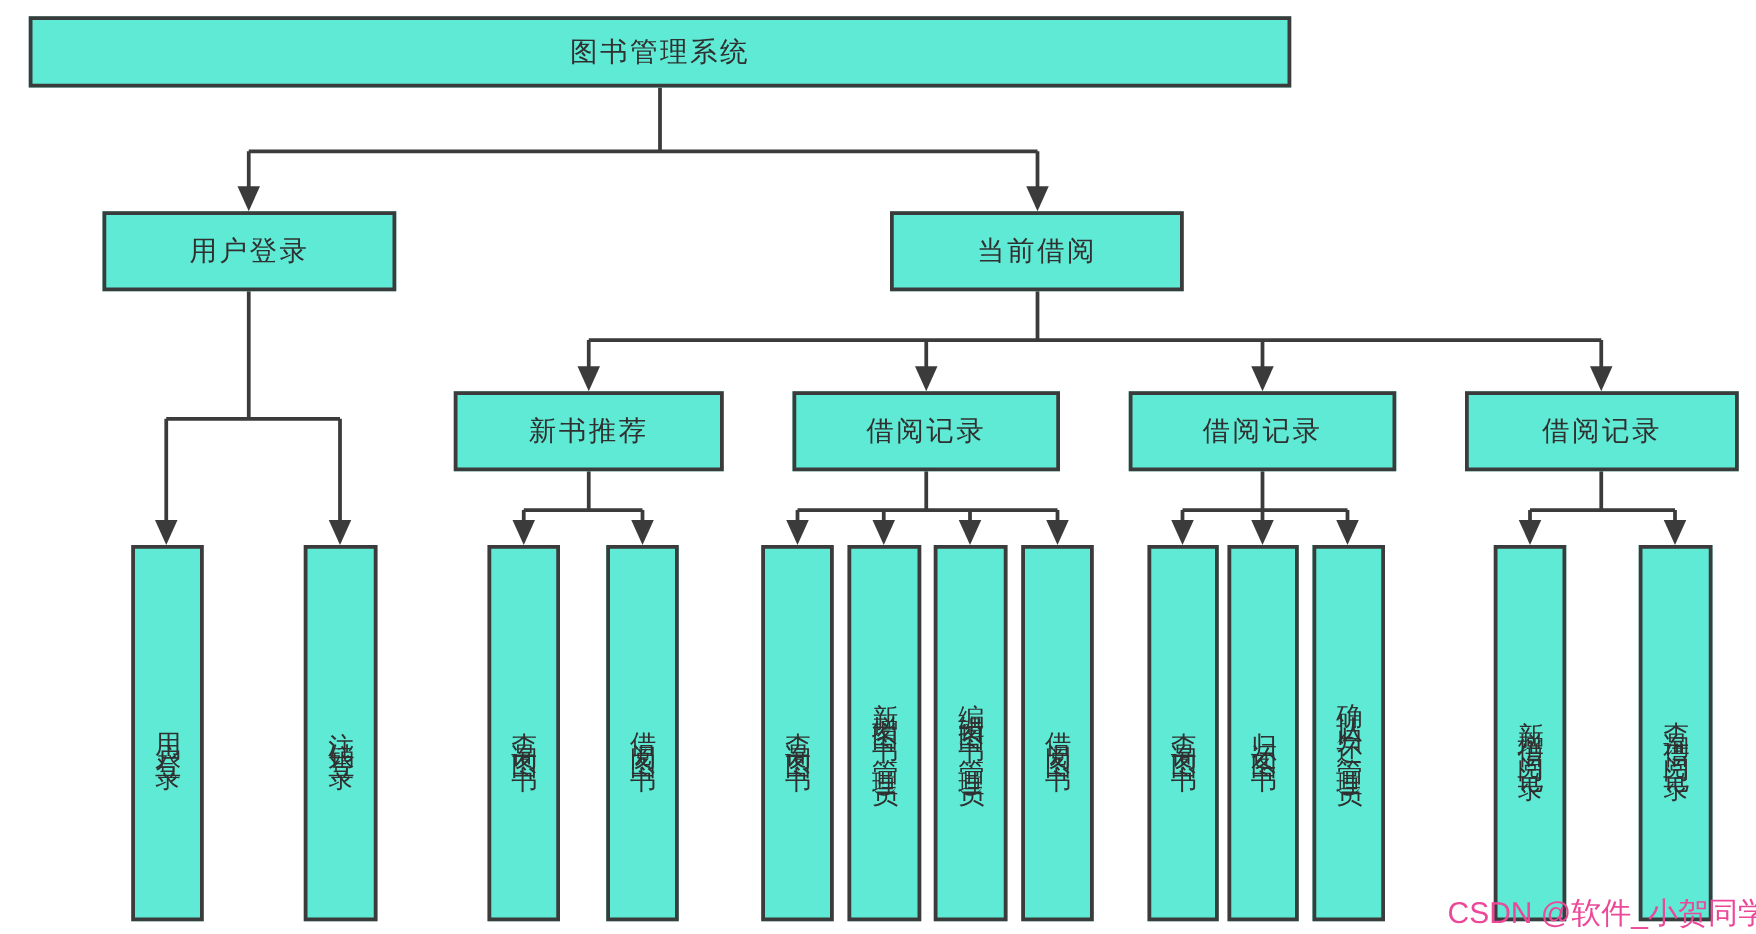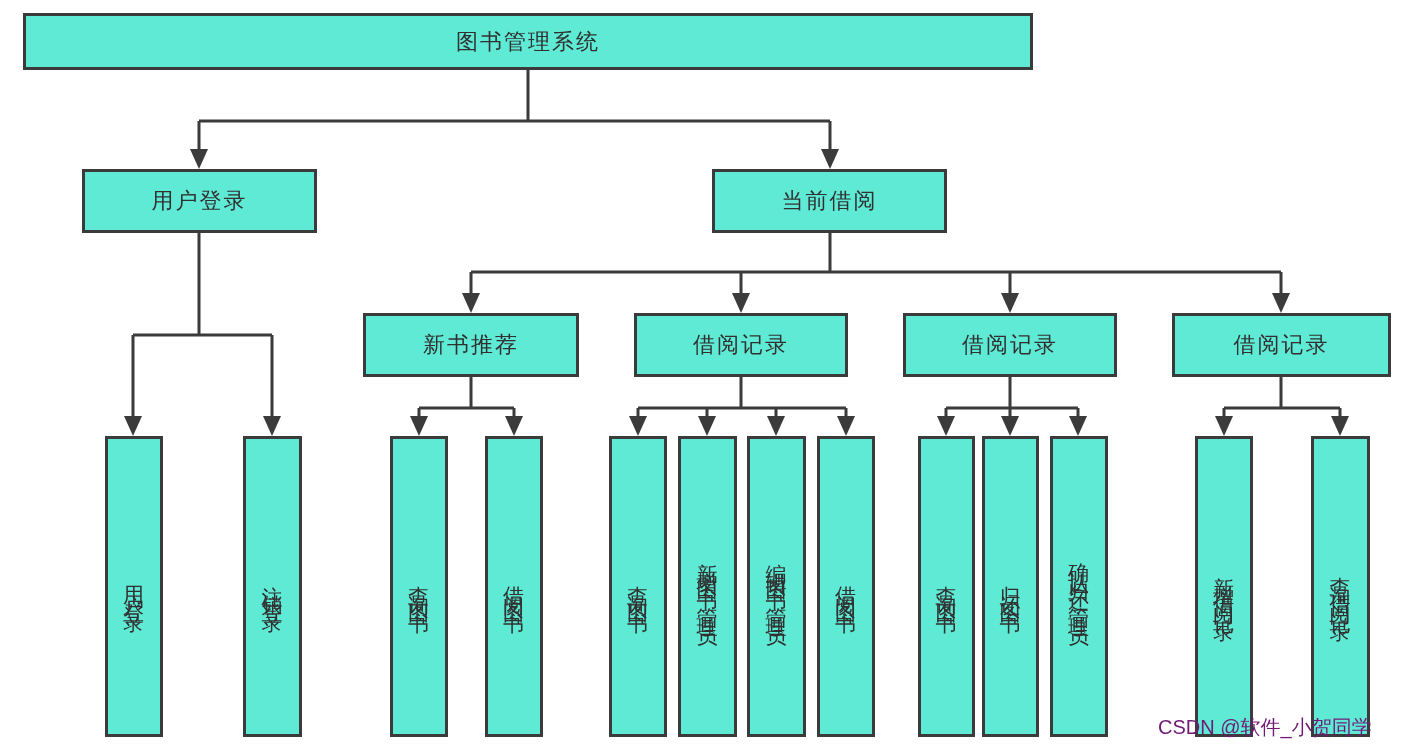--- a/index.html
+++ b/index.html
@@ -44,22 +44,22 @@
     font-size: 21px;
     letter-spacing: 9px;
     line-height: 1;
     white-space: nowrap;
   }
   .watermark {
     position: absolute;
     left: 1158px;
     top: 714px;
     width: 247px;
-    font-size: 20px;
-    color: #701a75;
+    font-size: 24px;
+    color: #ec4899;
     z-index: 3;
     white-space: nowrap;
   }
 </style>
 </head>
 <body>
 
 <div id="canvas">
 
   <svg id="wires" viewBox="0 0 1405 747" xmlns="http://www.w3.org/2000/svg">

